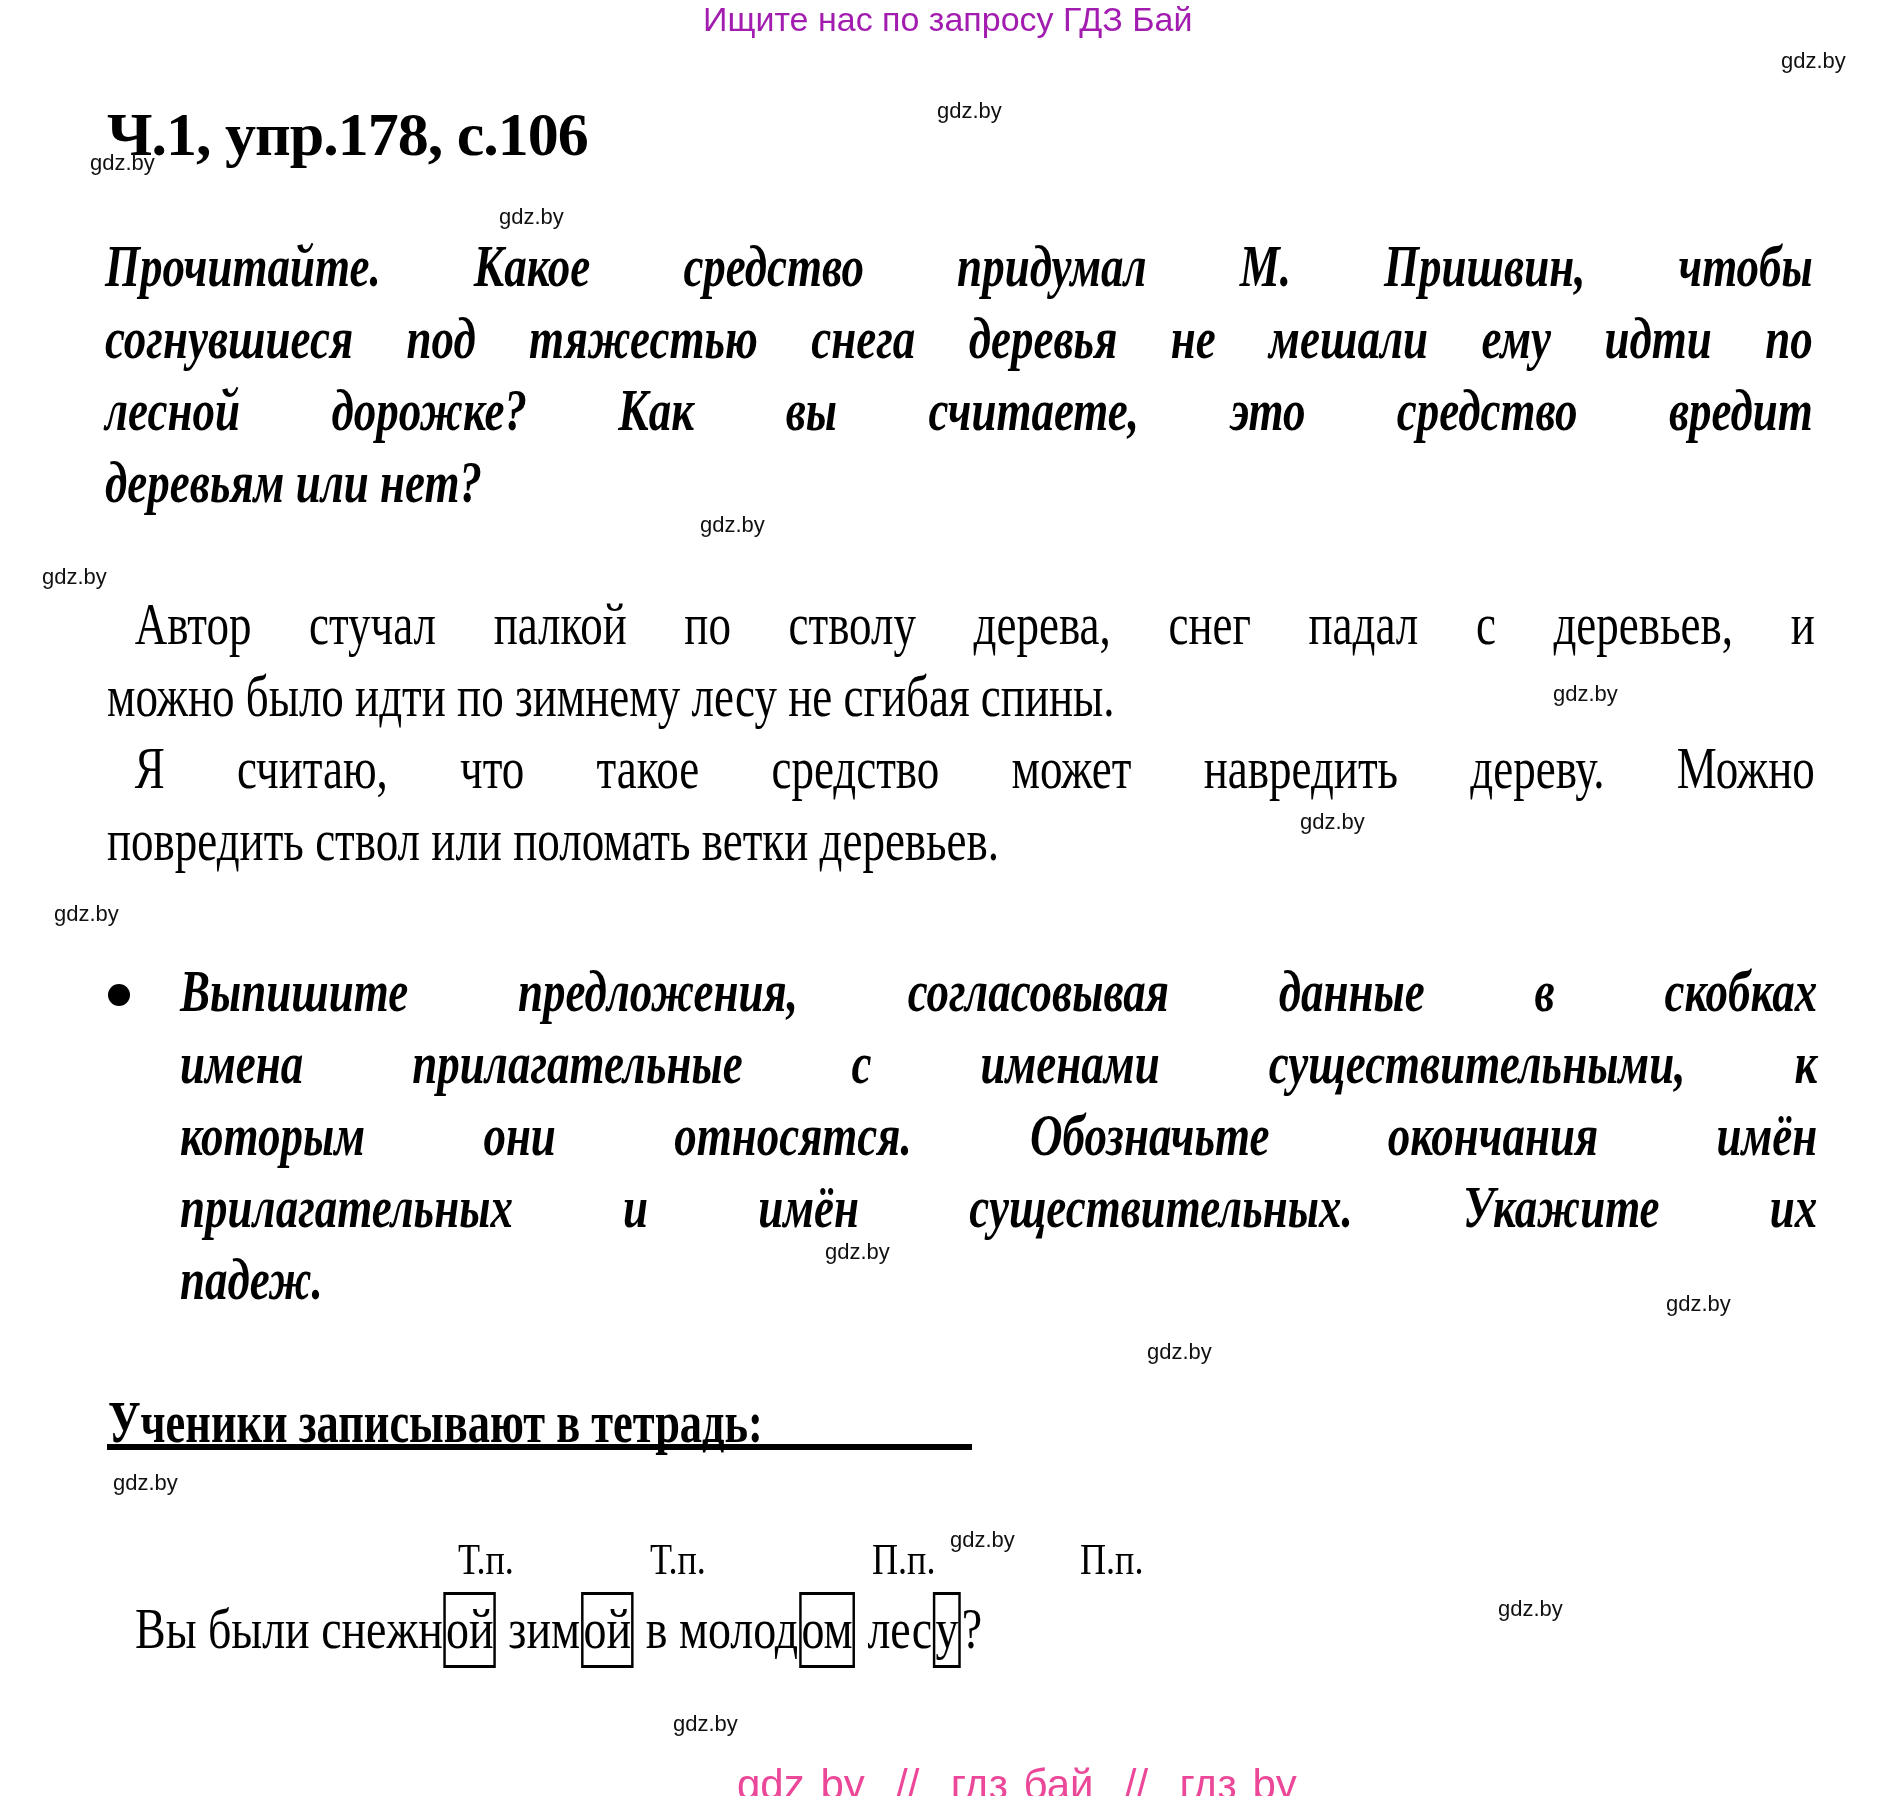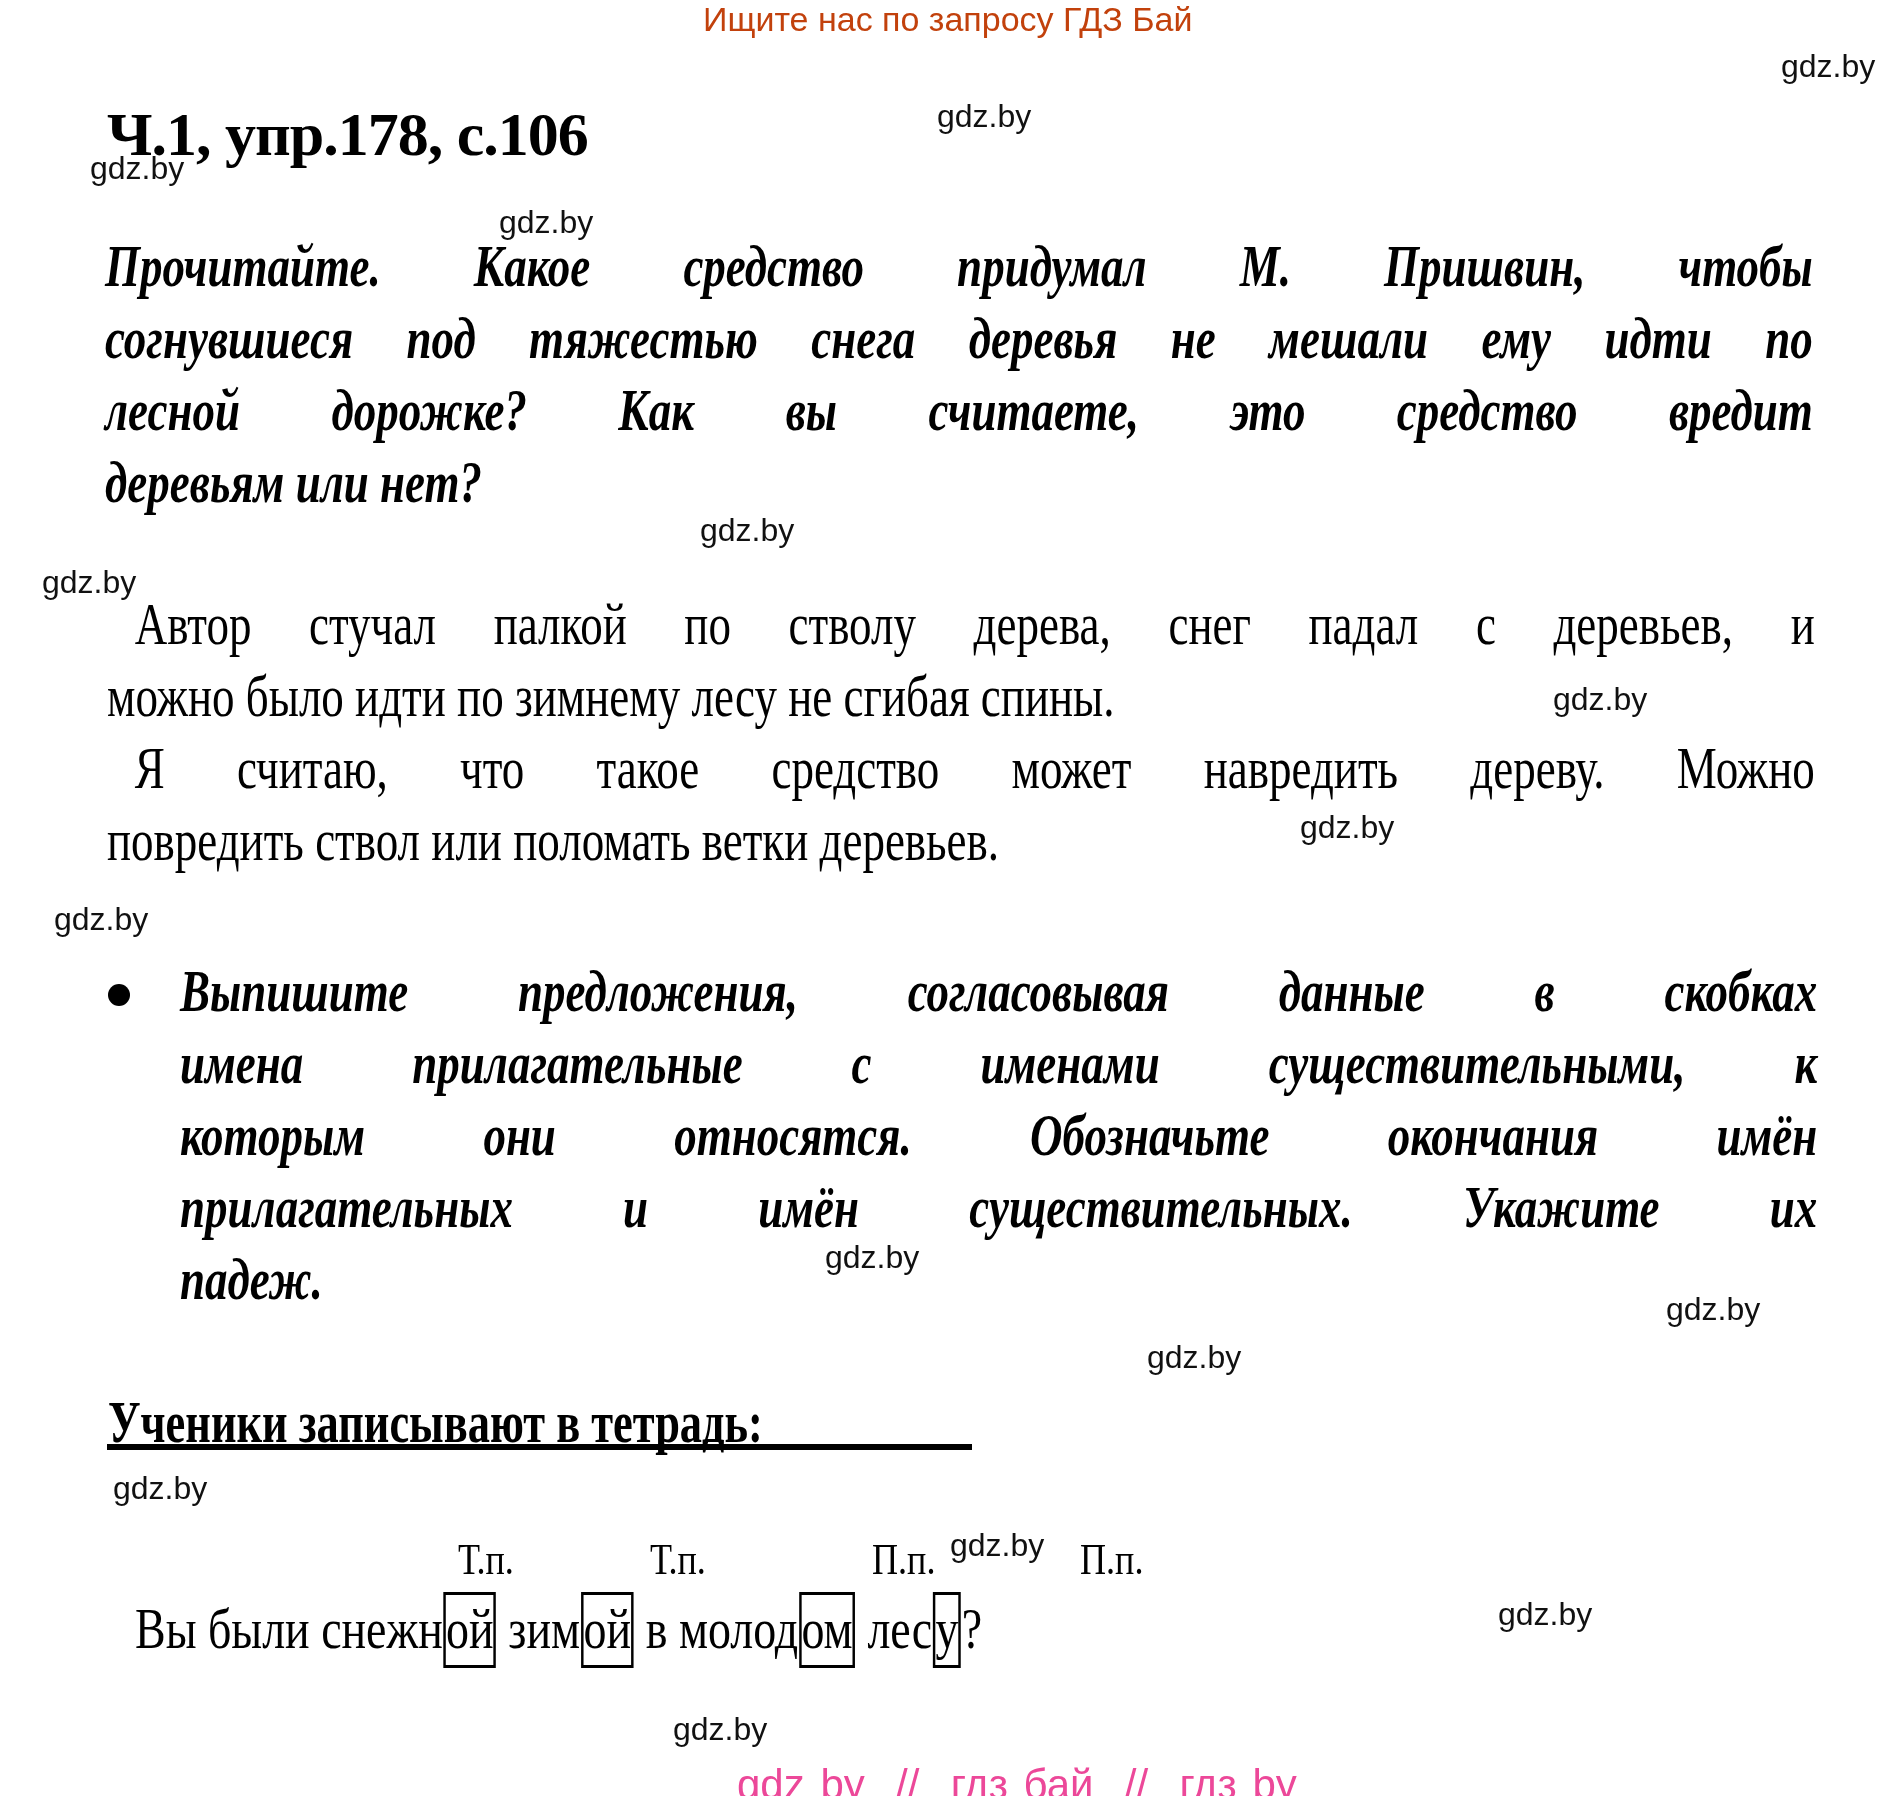--- a/index.html
+++ b/index.html
@@ -1,19 +1,19 @@
 <!DOCTYPE html>
 <html><head>
 <meta charset="utf-8">
 <style>
   html, body { margin:0; padding:0; background:#ffffff; }
   body { width:1890px; height:1796px; position:relative; overflow:hidden; color:#000; }
   .abs { position:absolute; white-space:nowrap; }
-  .banner { font-family:"Liberation Sans", sans-serif; font-size:34px; color:#c2410c; line-height:1; }
-  .wm { font-family:"Liberation Sans", sans-serif; font-size:32px; color:#111; line-height:1; }
+  .banner { font-family:"Liberation Sans", sans-serif; font-size:34px; color:#a21caf; line-height:1; }
+  .wm { font-family:"Liberation Sans", sans-serif; font-size:22px; color:#111; line-height:1; }
   .title { font-family:"Liberation Serif", serif; font-weight:bold; font-size:62px; line-height:1; letter-spacing:-1px; }
   .cond { transform-origin:0 0; }
   .line { display:block; text-align:justify; text-align-last:justify; white-space:nowrap; height:72px; line-height:72px; }
   .line.last { text-align-last:left; }
   .instr { font-family:"Liberation Serif", serif; font-weight:bold; font-style:italic; font-size:60px; }
   .answer { font-family:"Liberation Serif", serif; font-size:60px; }
   .heading { font-family:"Liberation Serif", serif; font-weight:bold; font-size:60px; line-height:1; }
   .heading-under { position:absolute; height:6px; background:#000; }
   .bullet { position:absolute; width:22px; height:22px; border-radius:50%; background:#000; }
   .case { font-family:"Liberation Serif", serif; font-size:44px; line-height:1; }

